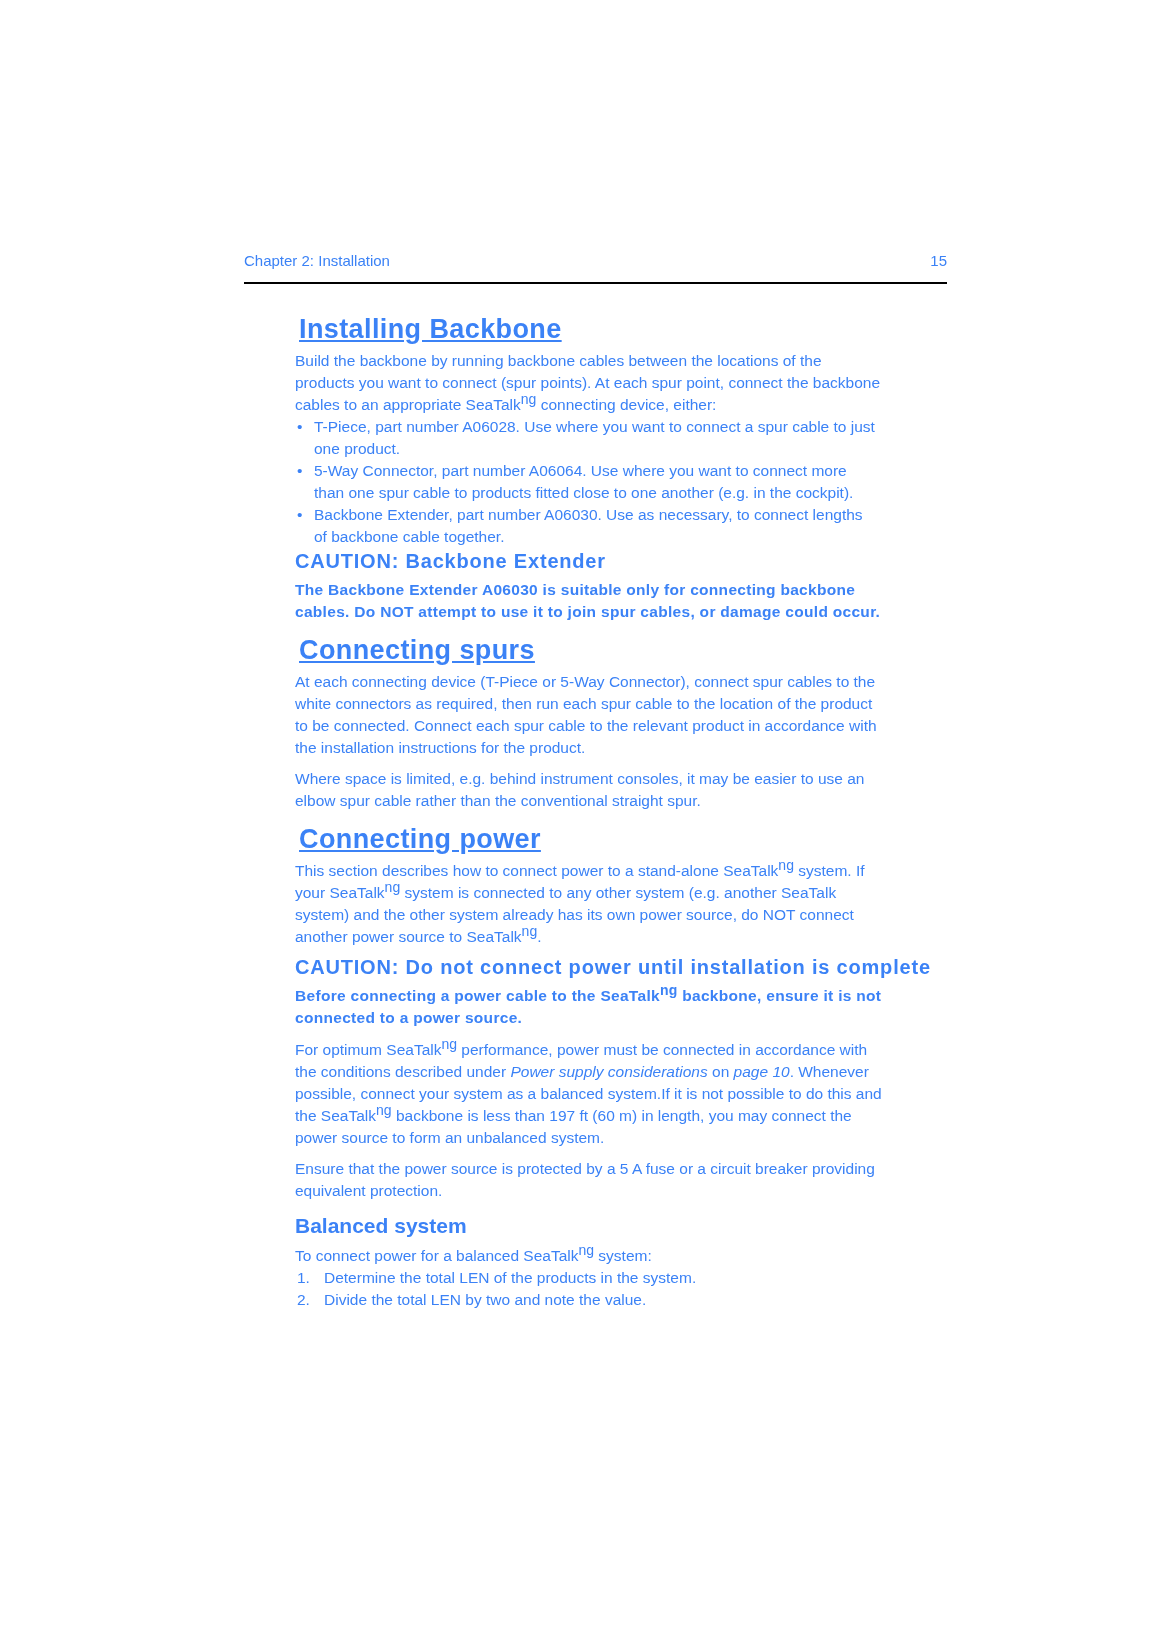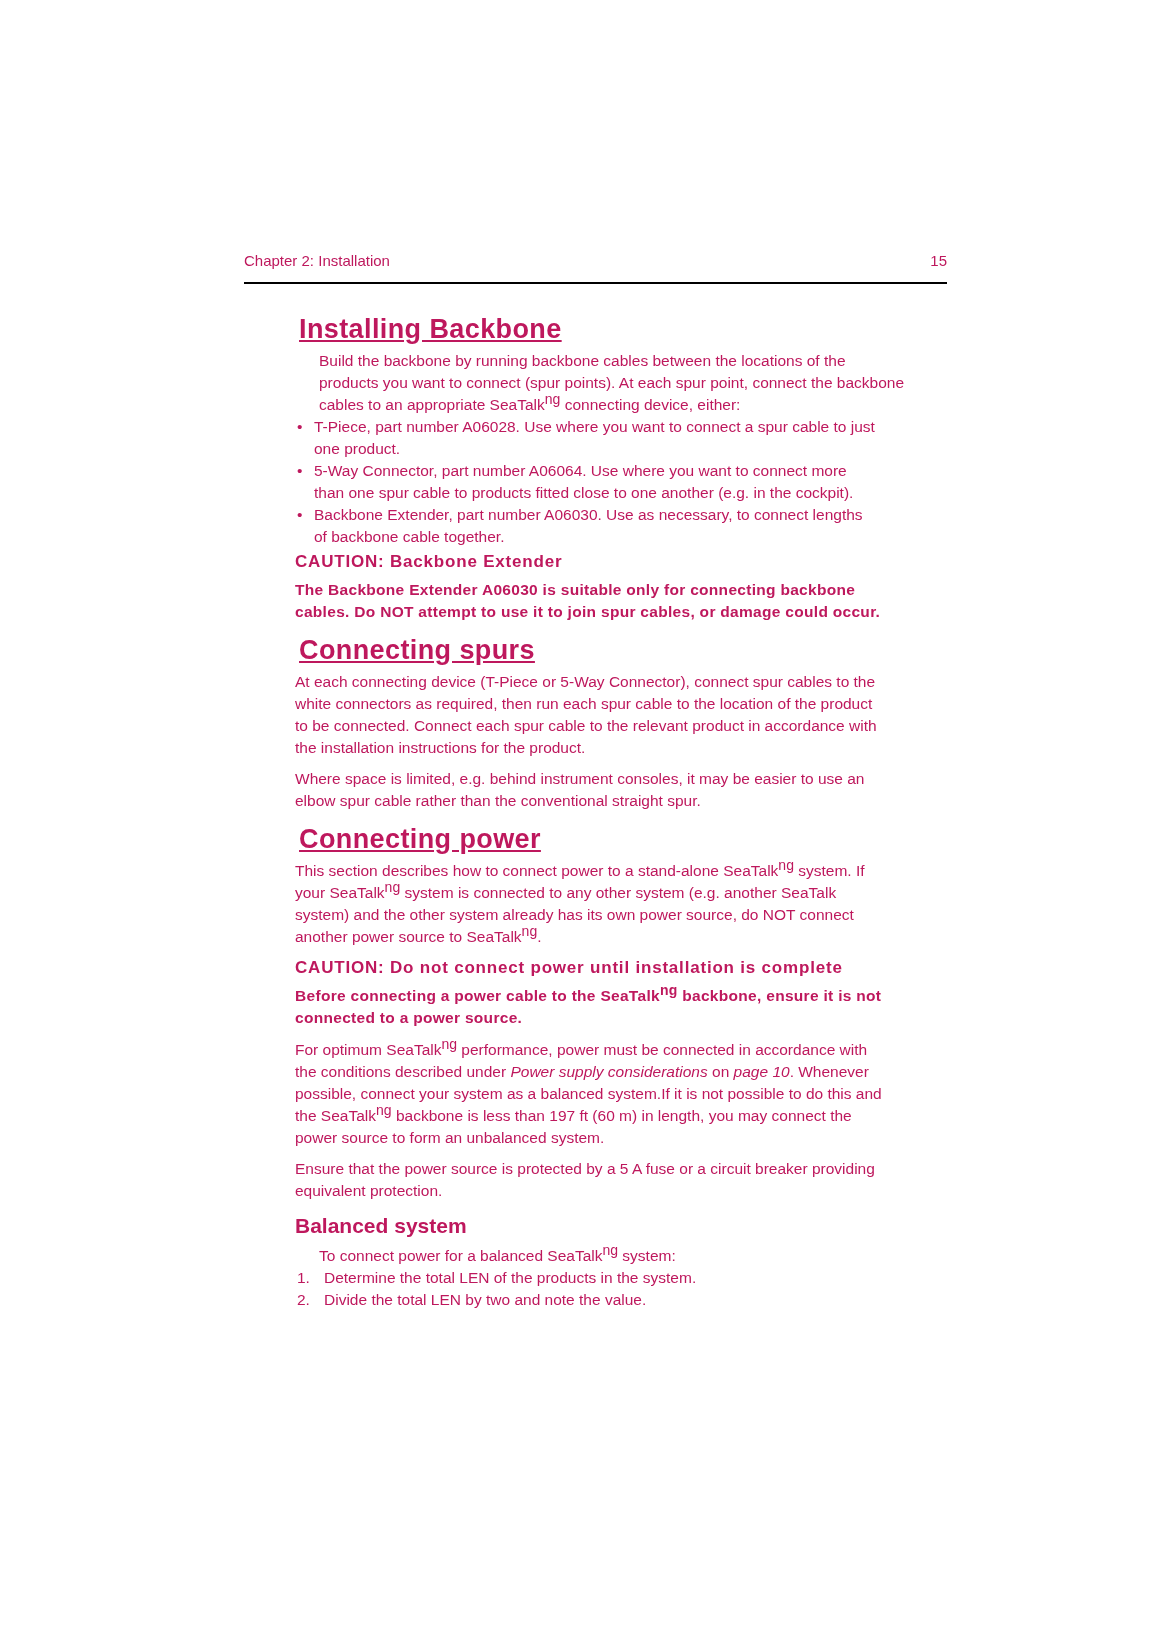--- a/index.html
+++ b/index.html
@@ -2,21 +2,21 @@
 <html><head>
 <meta charset="utf-8">
 <style>
   html, body { margin: 0; padding: 0; background: #ffffff; }
   .page {
     position: relative;
     width: 1157px;
     height: 1637px;
     background: #ffffff;
     font-family: "Liberation Sans", sans-serif;
-    color: #be185d;
+    color: #3b82f6;
     overflow: hidden;
     border-radius: 22px;
   }
   .running-header {
     position: absolute;
     left: 244px;
     top: 252px;
     width: 703px;
     display: flex;
     justify-content: space-between;
@@ -36,28 +36,28 @@
   }
   .section-title {
     font-size: 27px;
     line-height: 26px;
     font-weight: bold;
     letter-spacing: 0.4px;
     margin: 14px 0 8px 4px;
     text-decoration: underline;
   }
   .para { margin: 0 0 9px 0; }
-  .para.tight { margin-bottom: 0; margin-left: 24px; }
+  .para.tight { margin-bottom: 0; }
   .bullet-list { margin: 0; padding: 0; list-style: none; }
   .bullet-item { display: flex; margin: 0; }
   .bullet-marker { width: 19px; flex: 0 0 19px; padding-left: 2px; box-sizing: border-box; }
   .bullet-text { flex: 1; }
   .caution-block { margin: 3px 0 10px 0; }
   .caution-title {
-    font-size: 17px;
+    font-size: 20px;
     line-height: 21px;
     font-weight: bold;
     letter-spacing: 0.8px;
     margin: 0 0 7px 0;
     white-space: nowrap;
   }
   .caution-body {
     font-weight: bold;
     letter-spacing: 0.3px;
     margin: 0;

